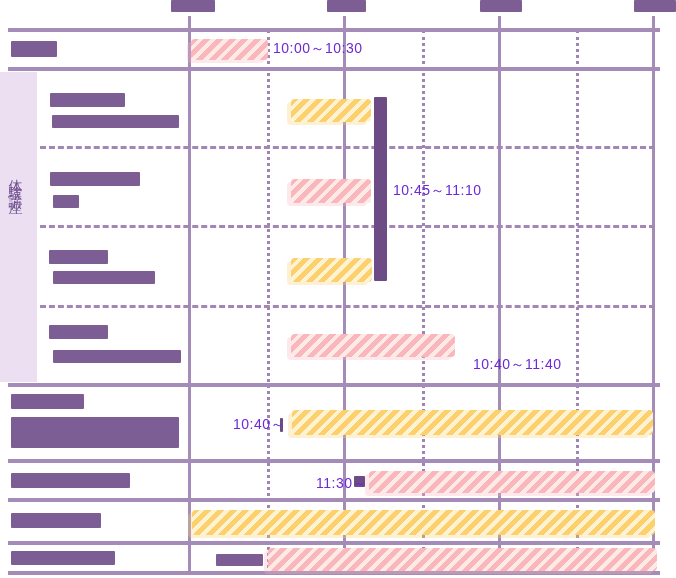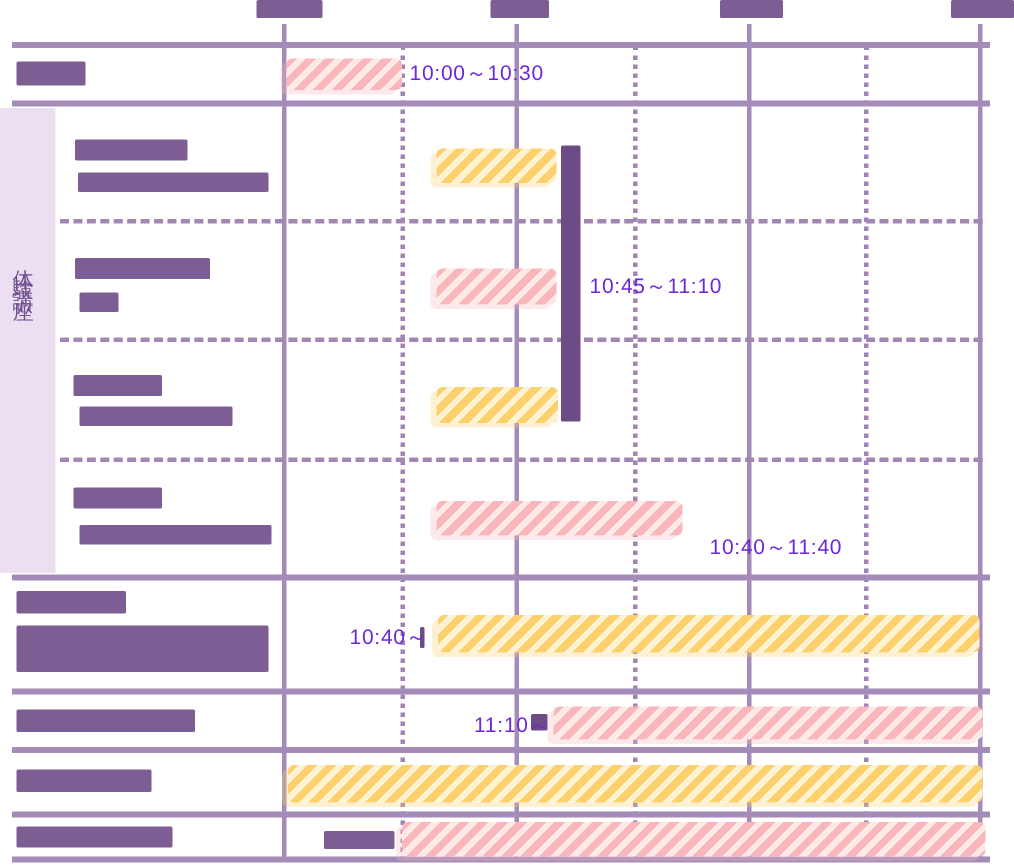--- a/index.html
+++ b/index.html
@@ -92,14 +92,14 @@
       <div class="redact dark z4" style="left: 374px; top: 97px; width: 13px; height: 184px;"></div>
       <div class="redact dark z4" style="left: 280px; top: 418px; width: 3px; height: 14px;"></div>
       <div class="redact dark z4" style="left: 354px; top: 476px; width: 11px; height: 11px;"></div>
     </div>
 
   <span class="t vert">体験講座</span>
   <span class="t" style="left:273px; top:41px;">10:00～10:30</span>
   <span class="t" style="left:393px; top:183px;">10:45～11:10</span>
   <span class="t" style="left:473px; top:337px;margin-top:20px;">10:40～11:40</span>
   <span class="t" style="left:233px; top:417px;">10:40～</span>
-  <span class="t" style="left:316px; top:476px;">11:10～</span>
+  <span class="t" style="left:316px; top:476px;">11:30～</span>
 </div>
 
 </body></html>

